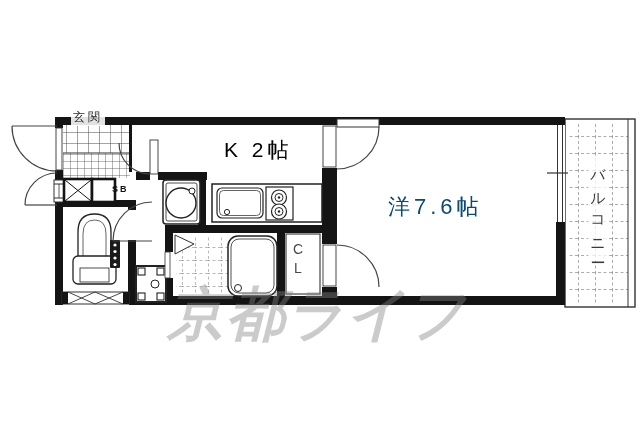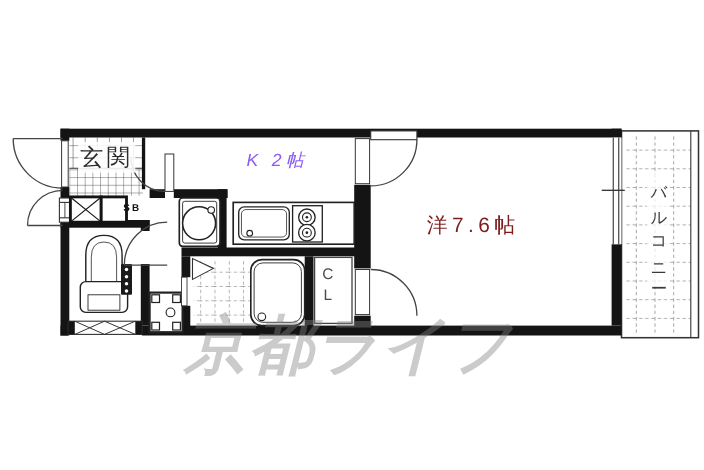--- a/index.html
+++ b/index.html
@@ -2,24 +2,24 @@
 <html><head>
 <meta charset="utf-8">
 <style>
   html,body{margin:0;padding:0;background:#ffffff;}
   #stage{
     position:relative;width:640px;height:427px;background:#ffffff;overflow:hidden;
     font-family:"Liberation Sans",sans-serif;
   }
   #plan-svg{position:absolute;left:0;top:0;z-index:1;}
   .lbl{position:absolute;z-index:2;color:#2b2b2b;white-space:nowrap;}
-  .lbl-genkan{left:71px;top:129px;font-size:21px;letter-spacing:3px;font-weight:500;
+  .lbl-genkan{left:71px;top:109px;font-size:12px;letter-spacing:3px;font-weight:500;
     background:rgba(255,255,255,.88);padding:0 2px;}
-  .lbl-kitchen{left:224px;top:136px;font-size:16px;letter-spacing:4px;color:#8b5cf6;font-style:italic;}
-  .lbl-room{left:388px;top:192px;font-size:19px;letter-spacing:4px;color:#7f1d1d;}
+  .lbl-kitchen{left:224px;top:136px;font-size:21px;letter-spacing:4px;color:#000000;}
+  .lbl-room{left:388px;top:192px;font-size:22px;letter-spacing:4px;color:#0c4a6e;}
   .lbl-balcony{left:588px;top:158px;font-size:15px;color:#3a3a3a;
     writing-mode:vertical-rl;letter-spacing:7px;background:rgba(255,255,255,.75);line-height:20px;}
   .lbl-cl{left:286px;top:240px;font-size:14px;color:#4a4a4a;text-align:center;width:24px;line-height:19px;}
   .lbl-sb{left:112px;top:184px;font-size:9px;font-weight:bold;letter-spacing:2px;color:#111;}
   .watermark{
     position:absolute;left:172px;top:276px;z-index:3;
     font-size:58px;font-weight:bold;letter-spacing:1px;
     color:rgba(130,130,130,0.42);
     transform:skewX(-14deg);
   }

